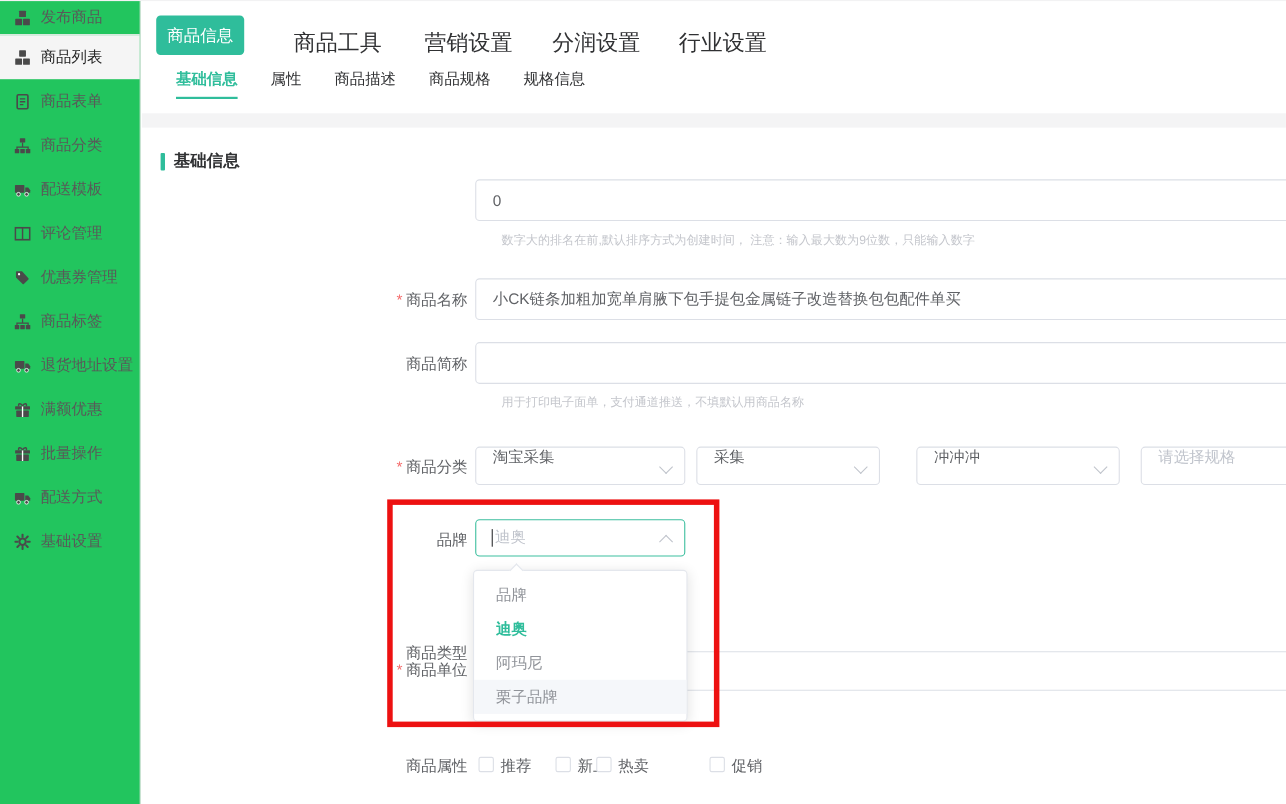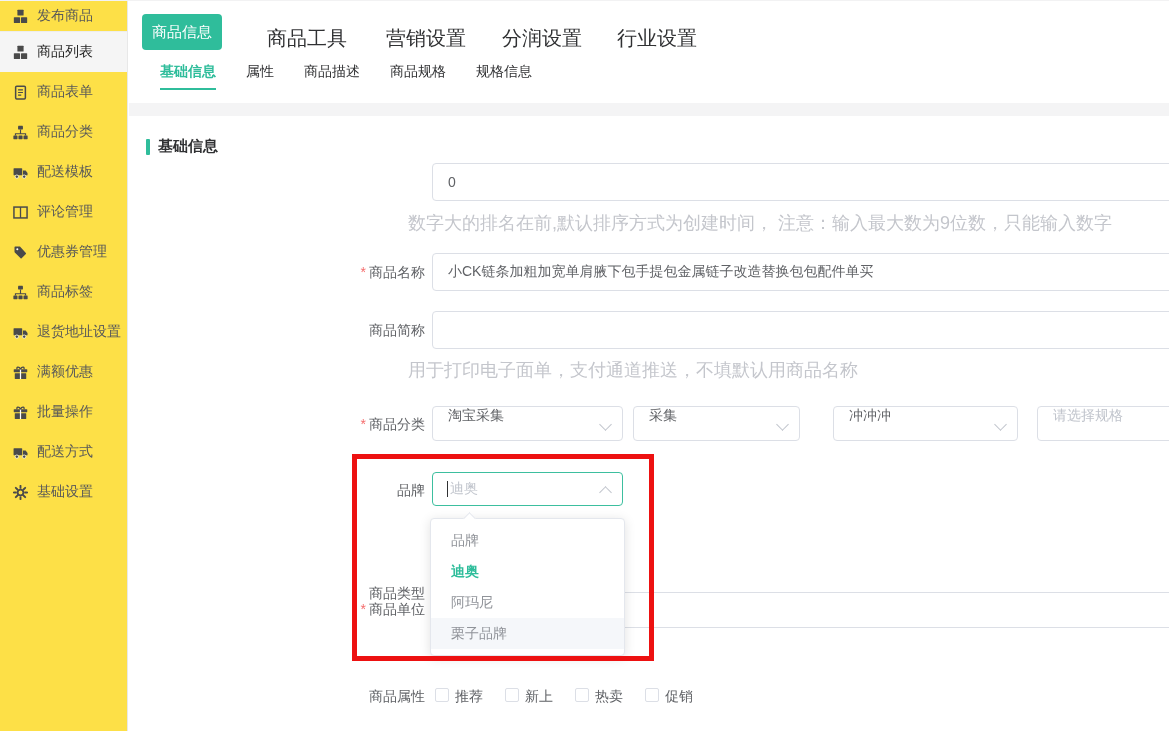--- a/index.html
+++ b/index.html
@@ -1,19 +1,19 @@
 <!DOCTYPE html>
 <html><head>
 <meta charset="utf-8">
 <style>
   html,body{margin:0;padding:0;background:#fff;}
   .app{position:relative;width:1169px;height:731px;background:#fff;overflow:hidden;
        font-family:"Liberation Sans","DejaVu Sans",sans-serif;border-top:1px solid #f2f2f3;box-sizing:border-box;}
   
-  .sidebar{position:absolute;left:0;top:0;width:128px;height:731px;background:#fde047;border-right:1px solid #e8e8e8;box-sizing:border-box;}
+  .sidebar{position:absolute;left:0;top:0;width:128px;height:731px;background:#22c55e;border-right:1px solid #e8e8e8;box-sizing:border-box;}
   .side-item{height:40px;display:flex;align-items:center;gap:9px;padding-left:13px;font-size:14px;color:#595959;cursor:pointer;white-space:nowrap;}
   .side-item.first{height:30px;}
   .side-item.active{background:#f5f5f5;color:#1f1f1f;font-weight:normal;}
   .side-item .icn{width:15px;height:15px;display:inline-flex;color:#4a4a4a;flex:0 0 auto;}
   .side-divider{height:1px;background:#ededed;margin:0;}
   
   .tab-btn{position:absolute;left:142px;top:13px;width:80px;height:36px;border-radius:4px;color:#fff;
            display:flex;align-items:center;justify-content:center;font-size:15px;cursor:pointer;}
   .tab{position:absolute;top:24px;font-size:20px;color:#303133;cursor:pointer;}
   .subtabs{position:absolute;left:160px;top:62px;display:flex;gap:30px;}
@@ -22,21 +22,21 @@
   .graybar{position:absolute;left:129px;top:102px;right:0;height:13px;background:#f4f4f5;}
   
   .sec-head{position:absolute;left:146px;top:136px;display:flex;align-items:center;gap:8px;}
   .sec-bar{width:4px;height:16px;border-radius:1px;}
   .sec-title{font-size:15px;font-weight:bold;color:#303133;}
   
   .flabel{position:absolute;left:205px;width:220px;text-align:right;font-size:14px;color:#606266;white-space:nowrap;}
   .req::before{content:"*";color:#f56c6c;margin-right:3px;}
   .tinput{position:absolute;left:432px;width:745px;height:38px;box-sizing:border-box;border:1px solid #dcdfe6;border-radius:4px;
           background:#fff;padding:0 15px;font-size:14px;color:#606266;outline:none;font-family:inherit;}
-  .helper{position:absolute;left:408px;font-size:18px;color:#c4c6cc;white-space:nowrap;}
+  .helper{position:absolute;left:456px;font-size:11px;color:#c4c6cc;white-space:nowrap;}
   .sel{position:absolute;height:35px;box-sizing:border-box;border:1px solid #dcdfe6;border-radius:4px;background:#fff;
        display:flex;align-items:flex-start;padding:0 30px 0 15px;font-size:14px;color:#606266;cursor:pointer;overflow:hidden;white-space:nowrap;}
   .sel .chev{position:absolute;right:12px;top:13px;width:8px;height:8px;border-right:1.4px solid #c0c4cc;border-bottom:1.4px solid #c0c4cc;transform:rotate(45deg);}
   .sel.placeholder{color:#c0c4cc;}
   
   .brand-sel{position:absolute;left:432px;top:471px;width:191px;height:34px;box-sizing:border-box;border:1px solid #3dbf9f;border-radius:4px;
              background:#fff;display:flex;align-items:center;padding:0 30px 0 14px;font-size:14px;z-index:6;cursor:text;}
   .caret{width:1px;height:16px;background:#303133;margin-right:2px;}
   .brand-ph{color:#c0c4cc;}
   .chev-up{position:absolute;right:12px;top:15px;width:8px;height:8px;border-right:1.4px solid #c0c4cc;border-bottom:1.4px solid #c0c4cc;transform:rotate(-135deg);}
@@ -272,21 +272,21 @@
 
   <div class="flabel" style="top:687px">商品属性</div>
   <div class="cb-group" style="left:435px">
     <span class="cb-box"></span>
     <span class="cb-label">推荐</span>
   </div>
   <div class="cb-group" style="left:505px">
     <span class="cb-box"></span>
     <span class="cb-label">新上</span>
   </div>
-  <div class="cb-group" style="left:575px">
+  <div class="cb-group" style="left:542px">
     <span class="cb-box"></span>
     <span class="cb-label">热卖</span>
   </div>
   <div class="cb-group" style="left:645px">
     <span class="cb-box"></span>
     <span class="cb-label">促销</span>
   </div>
 
 </div>
 

